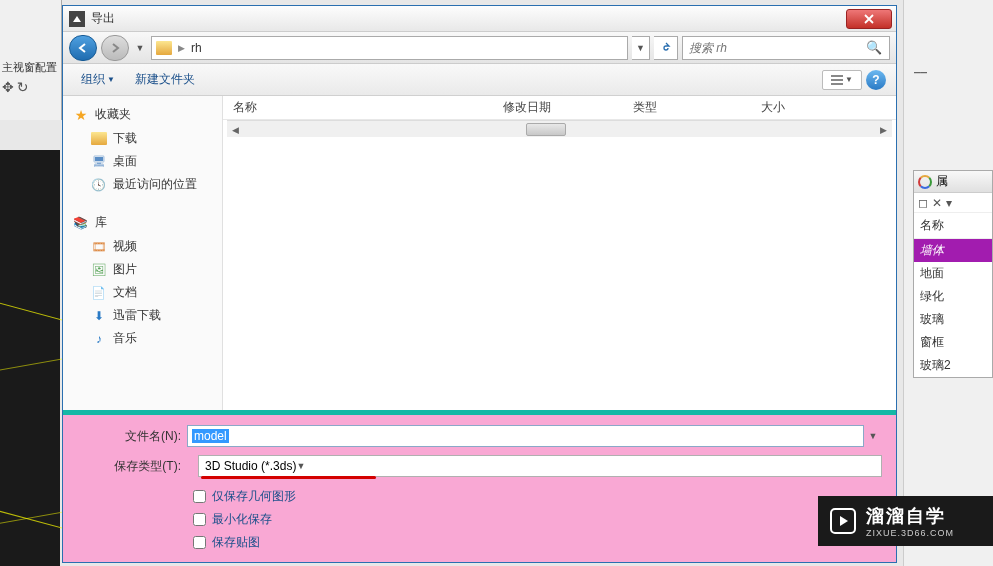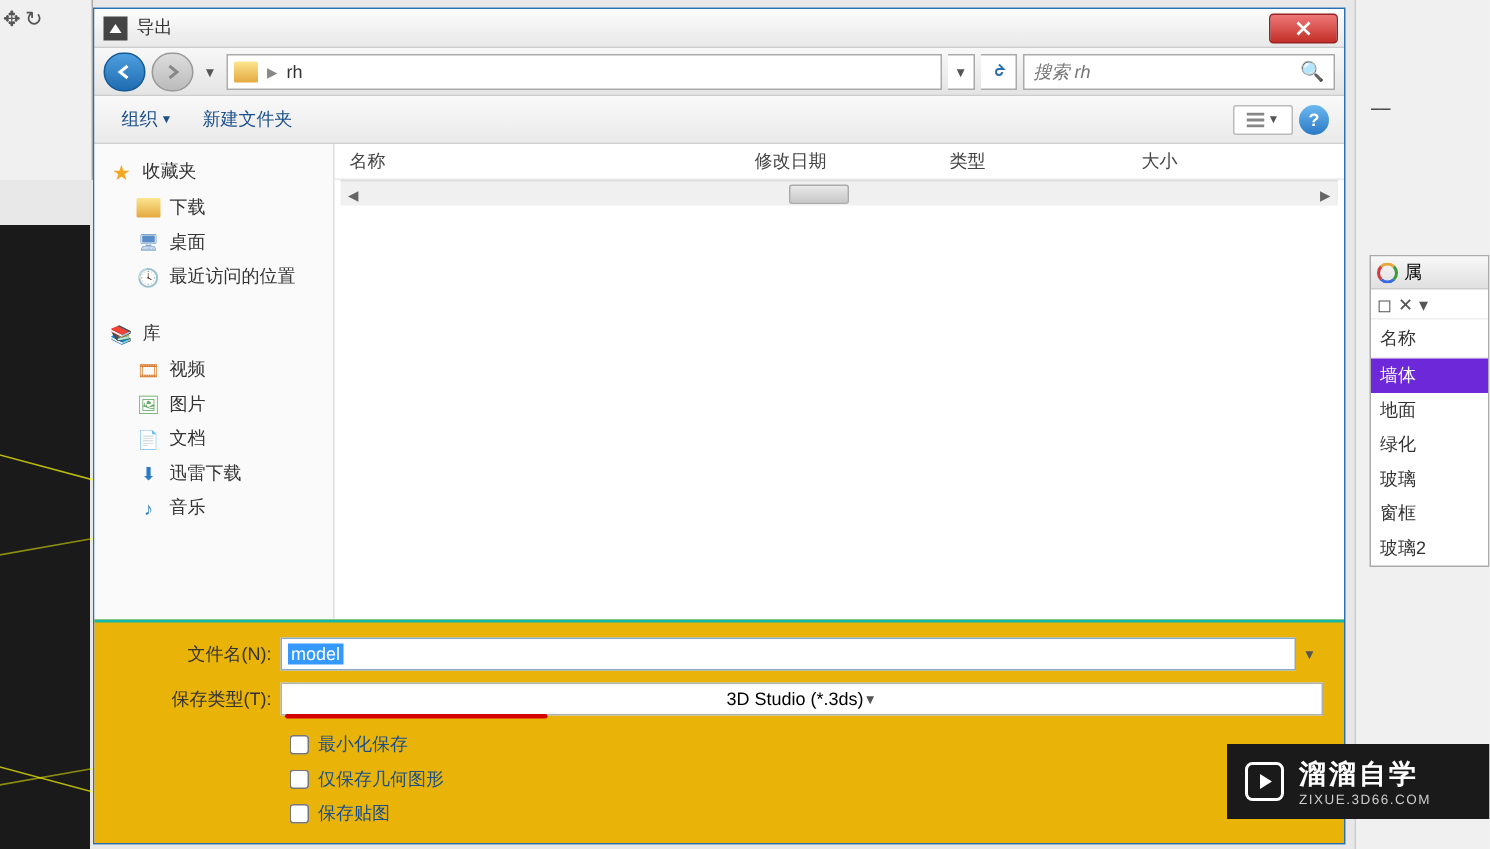--- a/index.html
+++ b/index.html
@@ -72,60 +72,61 @@
     .col-date { width: 130px; }
     .col-type { width: 128px; }
     .col-size { width: 80px; }
     .file-area { flex: 1; display: flex; align-items: flex-start; justify-content: center; padding-top: 28px; color: #666; }
     .hscroll { height: 17px; background: #f0f0f0; border-top: 1px solid #ddd; position: relative; margin: 0 4px 4px 4px; }
     .hscroll .thumb { position: absolute; left: 45%; top: 2px; width: 40px; height: 13px; background: linear-gradient(to bottom, #e8e8e8, #c8c8c8); border: 1px solid #aaa; border-radius: 2px; cursor: pointer; }
     .hscroll .arr-l, .hscroll .arr-r { position: absolute; top: 0; width: 17px; height: 17px; display: flex; align-items: center; justify-content: center; color: #666; font-size: 9px; cursor: pointer; }
     .hscroll .arr-l { left: 0; }
     .hscroll .arr-r { right: 0; }
     
-    .bottom { border-top: 2px solid #14b8a6; padding: 10px 14px 8px 14px; background: #eab308; }
+    .bottom { border-top: 5px solid #14b8a6; padding: 10px 14px 8px 14px; background: #f9a8d4; }
     .form-row { display: flex; align-items: center; margin-bottom: 8px; }
     .form-row label { width: 110px; text-align: right; padding-right: 6px; color: #333; }
     .filename-input { flex: 1; height: 22px; border: 1px solid #8aa8c8; background: #fff; padding: 0 4px; display: flex; align-items: center; }
     .filename-input .sel { background: #3399ff; color: #fff; padding: 0 2px; }
-    .filetype { flex: 1; height: 22px; border: 1px solid #b0b0b0; background: #fff; padding: 0 6px; display: flex; align-items: center; justify-content: center; cursor: pointer; position: relative; }
+    .filetype { flex: 1; height: 22px; border: 1px solid #b0b0b0; background: #fff; padding: 0 6px; display: flex; align-items: center; justify-content: flex-start; cursor: pointer; position: relative; margin-left: 11px; }
     .filetype .arr { font-size: 9px; color: #555; }
     .red-underline { position: absolute; left: 2px; bottom: -3px; width: 175px; height: 3px; background: #d40000; border-radius: 2px; }
     .fn-arr { width: 18px; text-align: center; font-size: 9px; color: #555; cursor: pointer; }
     .checks { padding-left: 116px; }
     .chk { display: flex; align-items: center; gap: 6px; color: #1a4f8a; padding: 3px 0; cursor: pointer; }
     .chk input { width: 13px; height: 13px; cursor: pointer; }
     
     
     .right-bg { position: absolute; right: 0; top: 0; width: 90px; height: 566px; background: #f0f0f0; border-left: 1px solid #ccc; z-index: 1; }
     .right-tools { position: absolute; right: 0; top: 60px; width: 85px; height: 24px; display: flex; align-items: center; gap: 6px; padding-left: 6px; }
     .right-panel { position: absolute; right: 0; top: 170px; width: 80px; background: #fff; border: 1px solid #aaa; z-index: 3; }
     .rp-tabs { height: 22px; background: linear-gradient(to bottom, #f8f8f8, #e0e0e0); border-bottom: 1px solid #ccc; display: flex; align-items: center; padding: 0 4px; gap: 4px; }
     .rp-tabs .circ { width: 14px; height: 14px; border-radius: 7px; border: 2px solid; }
     .rp-tabs .c1 { border-color: #e5a83e #3a9a3a #3a6ae0 #d03a3a; }
     .rp-icons { height: 20px; display: flex; align-items: center; padding: 0 4px; gap: 4px; border-bottom: 1px solid #eee; font-size: 11px; color: #555; }
     .rp-head { padding: 4px 6px; color: #333; border-bottom: 1px solid #eee; }
     .rp-item { padding: 3px 6px; color: #333; cursor: pointer; }
-    .rp-item.active { background: #6d28d9; color: #fff; }
+    .rp-item.active { background: #a21caf; color: #fff; font-style: italic; }
     
     
     .watermark { position: absolute; right: 0; bottom: 20px; width: 175px; height: 50px; background: #1a1a1a; color: #fff; display: flex; align-items: center; padding: 0 12px; gap: 10px; z-index: 5; margin-left: 20px; }
     .watermark .play { width: 26px; height: 26px; border: 2px solid #fff; border-radius: 5px; display: flex; align-items: center; justify-content: center; }
     .watermark .play::after { content: ""; border-left: 8px solid #fff; border-top: 5px solid transparent; border-bottom: 5px solid transparent; margin-left: 2px; }
     .watermark .wt { display: flex; flex-direction: column; }
     .watermark .wt .big { font-size: 18px; font-weight: bold; letter-spacing: 2px; }
     .watermark .wt .small { font-size: 9px; letter-spacing: 1px; color: #ccc; }
   </style>
 </head>
 <body>
 
 <div class="bg-viewport"></div>
 <div class="bg-lines"></div>
 
 <div class="left-fragment">
+  <div class="txt">主视窗配置</div>
   <div class="icons">
     <span>✥</span>
     <span>↻</span>
   </div>
 </div>
 
 <div class="right-bg">
   <div class="right-tools">
     <span style="font-size:13px;">⎯⎯</span>
   </div>
@@ -272,25 +273,25 @@
       <label>保存类型(T):</label>
       <div class="filetype">
         <span>3D Studio (*.3ds)</span>
         <span class="arr">▼</span>
         <div class="red-underline"></div>
       </div>
     </div>
     <div class="checks">
       <label class="chk">
         <input type="checkbox" style="">
-        <span>最小化保存</span>
+        <span>仅保存几何图形</span>
       </label>
       <label class="chk">
         <input type="checkbox" style="">
-        <span>仅保存几何图形</span>
+        <span>最小化保存</span>
       </label>
       <label class="chk">
         <input type="checkbox" style="">
         <span>保存贴图</span>
       </label>
     </div>
   </div>
 
 </div>
 

